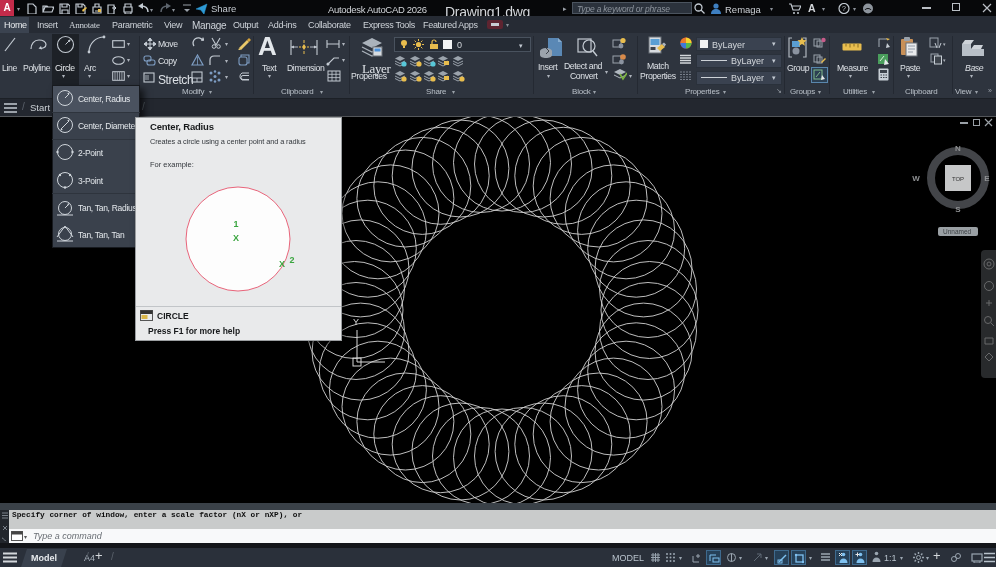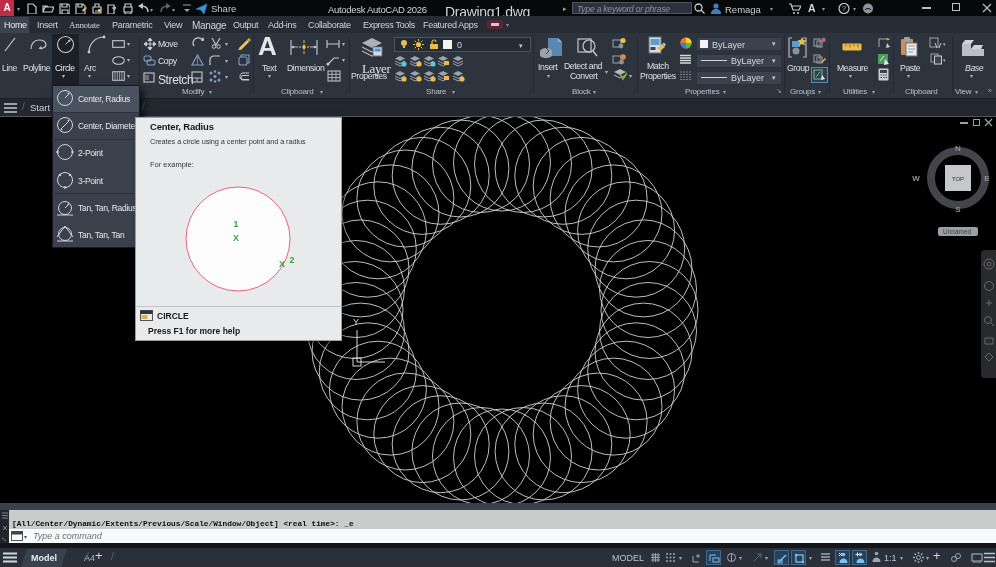--- a/index.html
+++ b/index.html
@@ -567,21 +567,21 @@
           <circle cx="6" cy="66" r="3.5"></circle>
           <path d="M9 69l3 3"></path>
           <path d="M3 84h8v6H3z"></path>
           <path d="M3 103l4-4 4 4-4 4z"></path>
         </g>
       </svg>
     </div>
     <div style="left:0px;top:503px;width:996px;height:7px;background:#3a4148;"></div>
     <div style="left:0px;top:510px;width:996px;height:33px;background:#22262c;"></div>
     <div style="left:9px;top:510px;width:987px;height:19px;background:#c9cbcb;"></div>
-    <div style="left:12px;top:519.5px;font-size:0px;color:#0e0e0e;white-space:nowrap;font-family:'Liberation Mono',monospace;font-size:7.8px;font-weight:bold;">[All/Center/Dynamic/Extents/Previous/Scale/Window/Object] &lt;real time&gt;: _e</div>
+    <div style="left:12px;top:511px;font-size:0px;color:#0e0e0e;white-space:nowrap;font-family:'Liberation Mono',monospace;font-size:7.8px;font-weight:bold;">Specify corner of window, enter a scale factor (nX or nXP), or</div>
     <div style="left:9px;top:529px;width:987px;height:14px;background:#f8f9fa;"></div>
     <svg style="left:11px;top:531px;" width="12" height="10" viewBox="0 0 12 10">
       <rect x="0.5" y="0.5" width="11" height="9" fill="#fff" stroke="#555"></rect>
       <rect x="0.5" y="0.5" width="11" height="3" fill="#444"></rect>
     </svg>
     <div style="left:24px;top:533px;font-size:6px;color:#555;white-space:nowrap;">▾</div>
     <div style="left:33px;top:531px;font-size:9px;color:#6a6f75;white-space:nowrap;font-style:italic;">Type a command</div>
     <svg style="left:1px;top:511px;" width="8" height="30" viewBox="0 0 8 30">
       <g stroke="#7a818a" fill="none">
         <path d="M1 2h6M1 4.5h6M1 7h6"></path>

